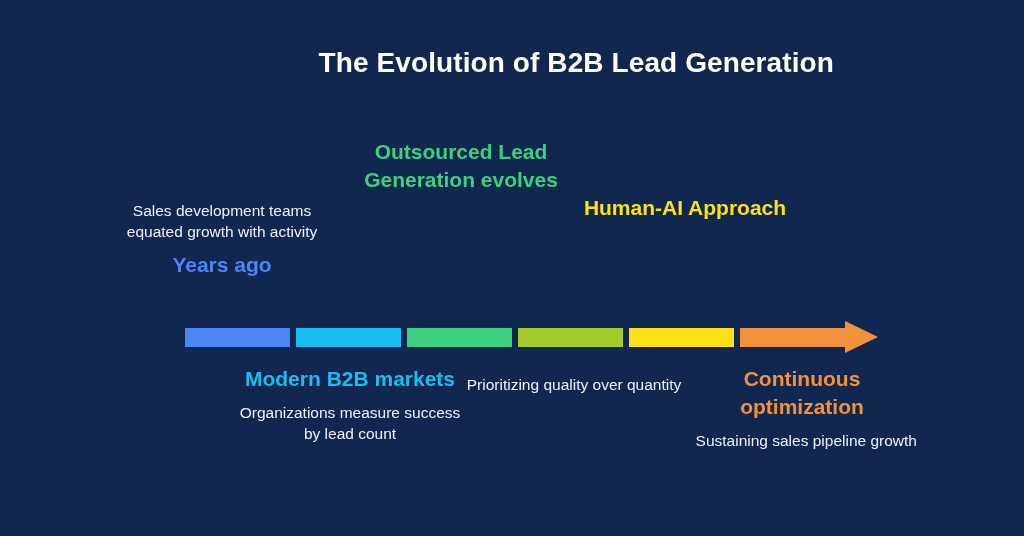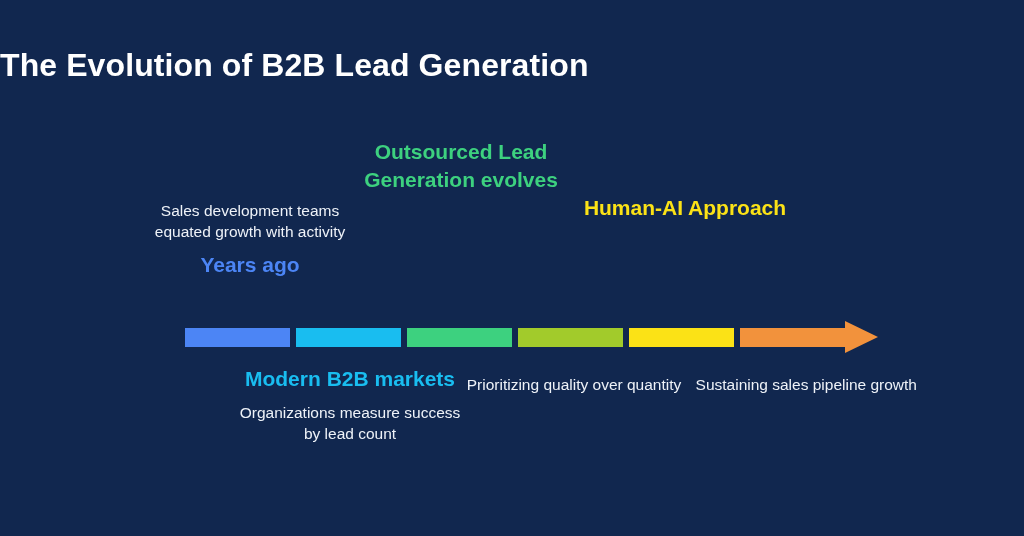--- a/index.html
+++ b/index.html
@@ -20,22 +20,22 @@
     width: 1024px;
     height: 536px;
   }
 
   
   .title {
     position: absolute;
     top: 47px;
     left: 0;
     width: 834px;
-    text-align: left;
-    font-size: 32px;
+    text-align: right;
+    font-size: 28px;
     font-weight: bold;
     color: #ffffff;
     letter-spacing: 0.1px;
   }
 
   
   .timeline-bar {
     position: absolute;
     left: 185px;
     top: 328px;
@@ -89,36 +89,37 @@
   <div class="timeline-bar" id="timeline-bar" style="left: 185px; top: 328px; height: 19px;">
       <div class="segment" style="left: 0px; width: 105px; height: 19px; background: rgb(76, 133, 245);"></div>
       <div class="segment" style="left: 111px; width: 105px; height: 19px; background: rgb(25, 189, 240);"></div>
       <div class="segment" style="left: 222px; width: 105px; height: 19px; background: rgb(61, 209, 127);"></div>
       <div class="segment" style="left: 333px; width: 105px; height: 19px; background: rgb(162, 203, 43);"></div>
       <div class="segment" style="left: 444px; width: 105px; height: 19px; background: rgb(251, 226, 22);"></div>
       <div class="segment" style="left: 555px; width: 105px; height: 19px; background: rgb(242, 146, 60);"></div>
     </div>
 
   <div id="stages-layer">
-      <div class="stage above" style="left: 135px; top: 200px;">
+      <div class="stage above" style="left: 107px; top: 200px;">
         <div class="stage-desc" style="color: rgb(238, 242, 248);">Sales development teams equated growth with activity</div>
         <div class="stage-heading" style="color: rgb(76, 133, 245);">Years ago</div>
       </div>
       <div class="stage below" style="left: 235px; top: 365px;">
         <div class="stage-heading" style="color: rgb(25, 189, 240);">Modern B2B markets</div>
         <div class="stage-desc" style="color: rgb(238, 242, 248);">Organizations measure success by lead count</div>
       </div>
       <div class="stage above" style="left: 346px; top: 138px;">
         <div class="stage-heading" style="color: rgb(61, 209, 127);">Outsourced Lead Generation evolves</div>
       </div>
       <div class="stage below" style="left: 459px; top: 365px;">
         <div class="stage-desc" style="color: rgb(238, 242, 248);">Prioritizing quality over quantity</div>
       </div>
       <div class="stage above" style="left: 570px; top: 194px;">
         <div class="stage-heading" style="color: rgb(251, 226, 22);">Human-AI Approach</div>
       </div>
       <div class="stage below" style="left: 687px; top: 365px;">
+        <div class="stage-heading" style="color: rgb(242, 146, 60);">Continuous optimization</div>
         <div class="stage-desc" style="color: rgb(238, 242, 248); text-align: right;">Sustaining sales pipeline growth</div>
       </div>
     </div>
 
 <div class="arrow-head" style="left: 845px; top: 321px; border-left: 33px solid rgb(242, 146, 60);"></div>
   </div>
 
 </body></html>

